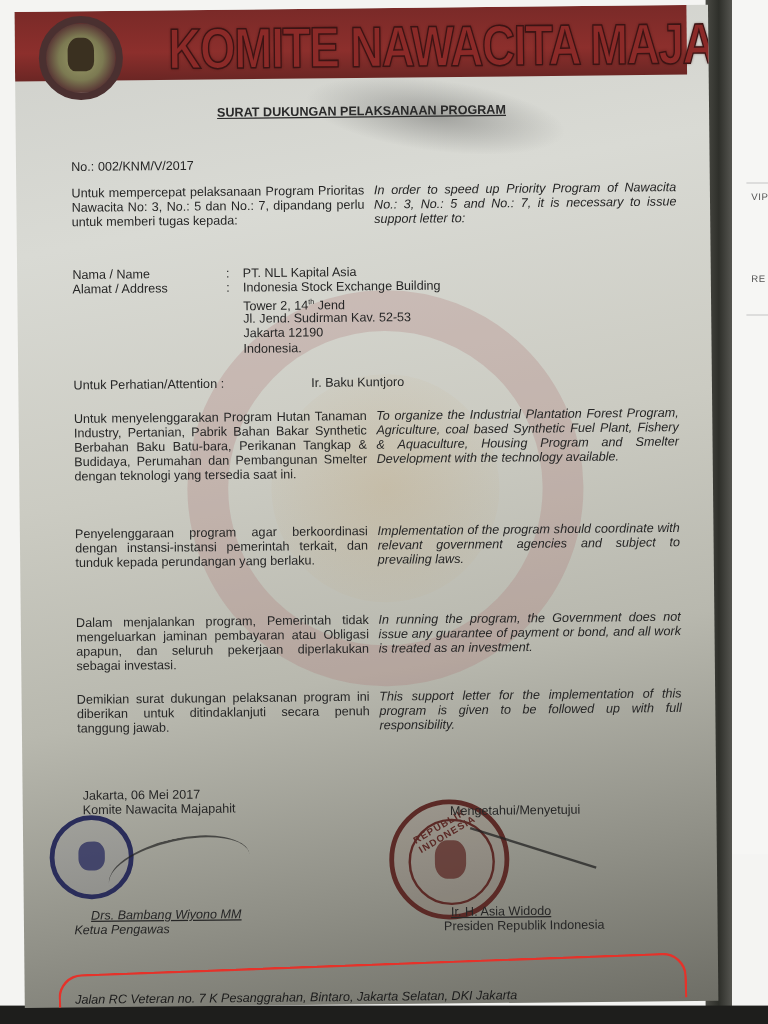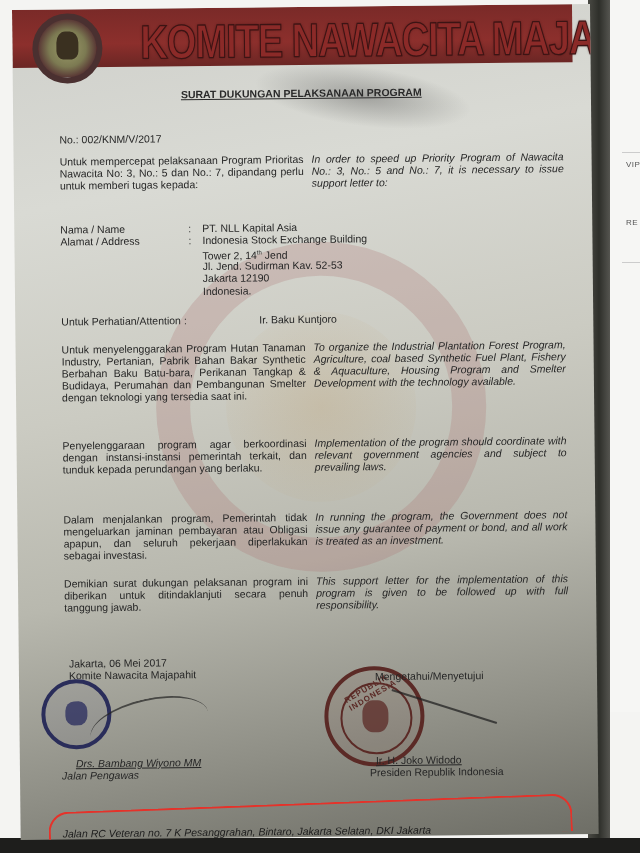--- a/index.html
+++ b/index.html
@@ -114,21 +114,21 @@
       border: 2px solid #e5322a; border-bottom: none; border-radius: 20px 20px 0 0;
       transform: rotate(-1.5deg);
     }
   </style>
 </head>
 <body>
 
 <div class="bg-right">
   <div class="rule" style="top:152px"></div>
   <span class="frag" style="top:160px">VIP</span>
-  <span class="frag" style="top:218px">RE</span>
+  <span class="frag" style="top:228px">RE</span>
   <div class="rule" style="top:262px"></div>
 </div>
 <div class="dark-edge"></div>
 <div class="bottom-dark"></div>
 
 <div class="paper">
   <div class="banner"></div>
   <div class="emblem">
       <div class="bird"></div>
     </div>
@@ -171,27 +171,27 @@
   <div class="txt col-id" style="top:568px">Demikian surat dukungan pelaksanan program ini diberikan untuk ditindaklanjuti secara penuh tanggung jawab.</div>
   <div class="txt col-en" style="top:568px">This support letter for the implementation of this program is given to be followed up with full responsibility.</div>
 
   <div class="txt sig-left-city">Jakarta, 06 Mei 2017</div>
   <div class="txt sig-left-org">Komite Nawacita Majapahit</div>
   <div class="stamp-left">
       <div class="bird"></div>
     </div>
   <div class="signature-left"></div>
   <div class="txt sig-left-name">Drs. Bambang Wiyono  MM</div>
-  <div class="txt sig-left-title">Jalan Pengawas</div>
+  <div class="txt sig-left-title">Ketua Pengawas</div>
 
   <div class="stamp-right">
     <div class="ring"></div>
       <div class="bird"></div>
     <div class="arc">REPUBLIK INDONESIA</div>
   </div>
   <div class="txt sig-right-head">Mengetahui/Menyetujui</div>
   <div class="signature-right"></div>
-  <div class="txt sig-right-name">Ir. H. Joko Widodo</div>
+  <div class="txt sig-right-name">Ir. H. Asia Widodo</div>
   <div class="txt sig-right-title">Presiden Republik Indonesia</div>
 
   <div class="footer-addr">Jalan RC Veteran no. 7 K Pesanggrahan, Bintaro, Jakarta Selatan, DKI Jakarta</div>
   <div class="red-mark"></div>
 </div>
 
 </body></html>

